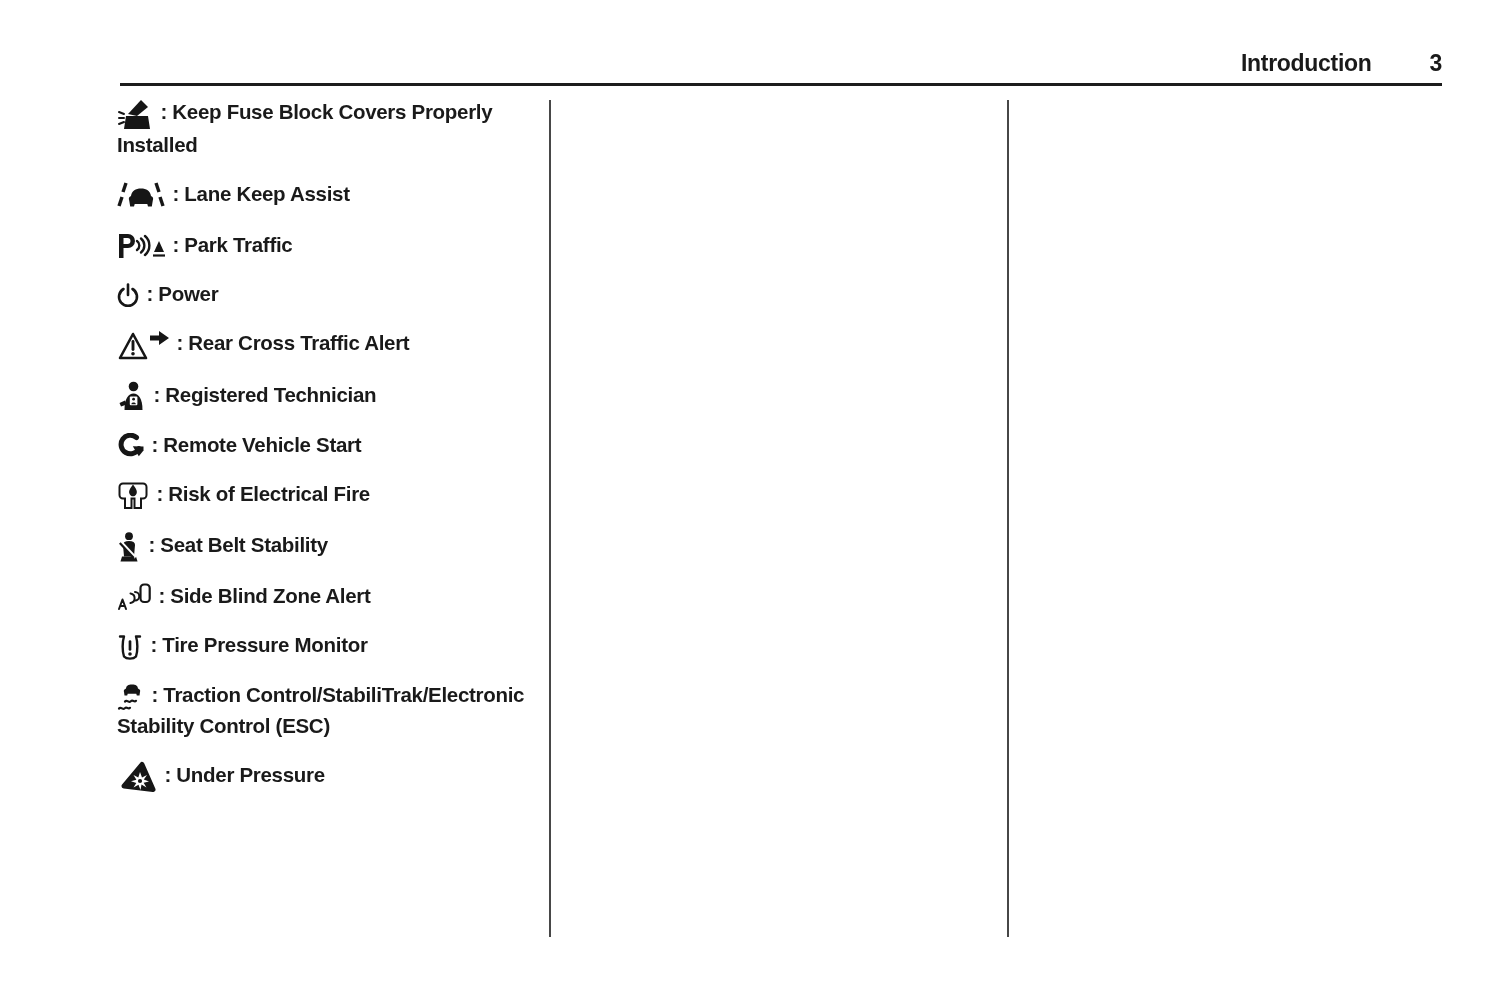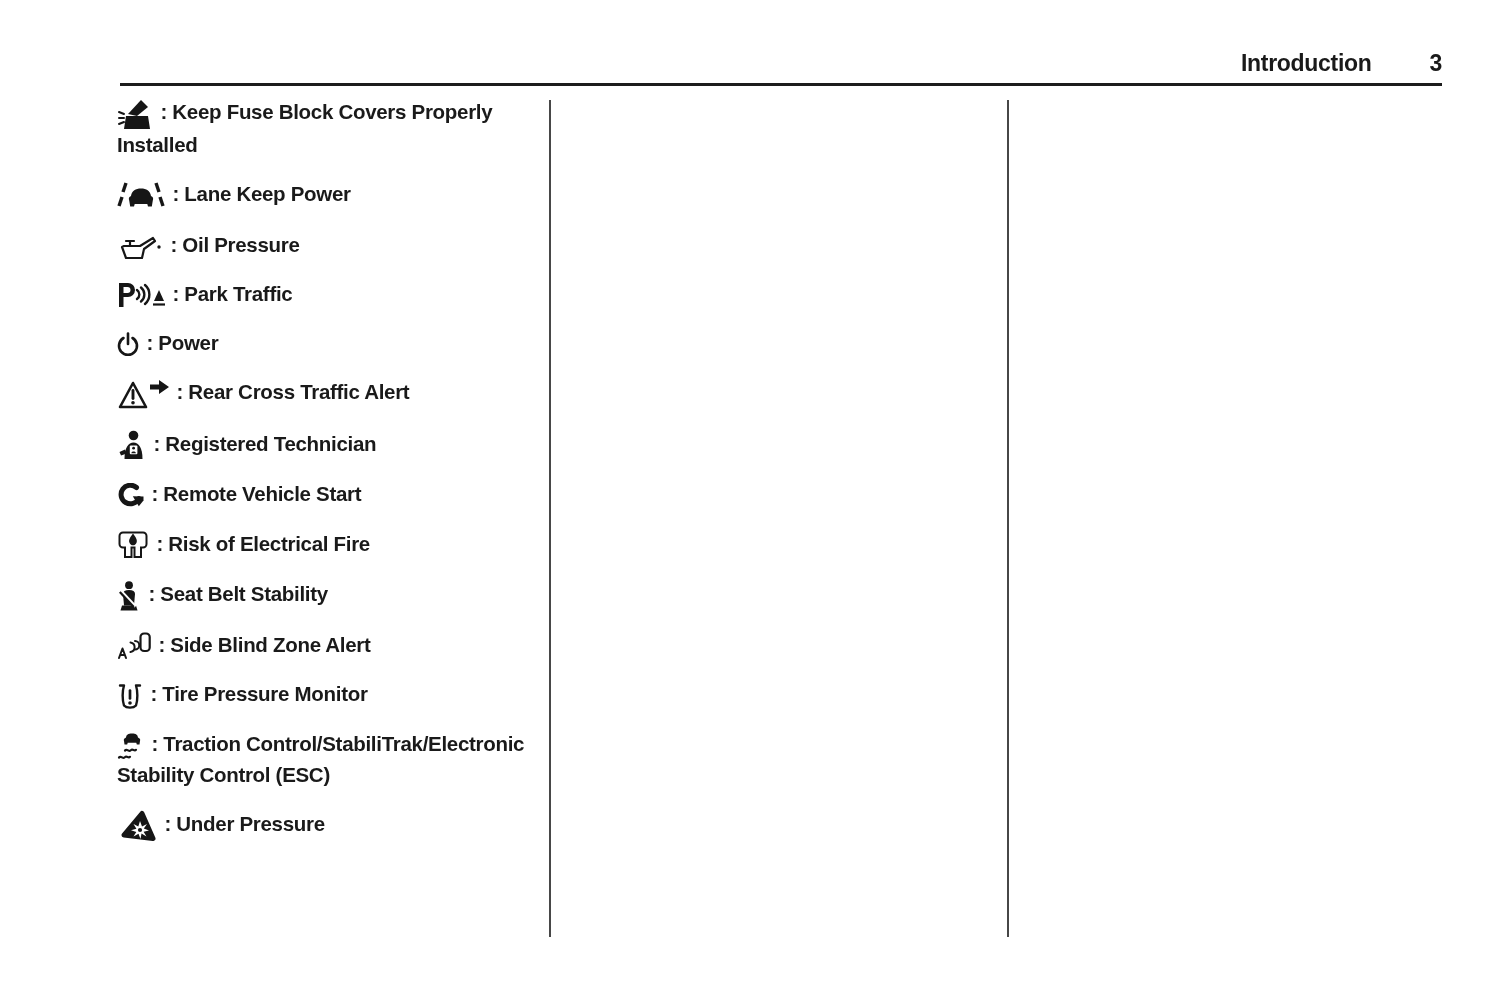--- a/index.html
+++ b/index.html
@@ -69,31 +69,24 @@
 
     <div class="symbol-item">
       <span class="icon"><svg width="48" height="30" viewBox="0 0 48 30">
             <g stroke="#161616" stroke-width="3.4" fill="none">
               <path d="M9,2 L6,11"></path>
               <path d="M5,16 L2,25"></path>
               <path d="M39,2 L42,11"></path>
               <path d="M43,16 L46,25"></path>
             </g>
             <path d="M14,15 C15,9.5 18.5,7.5 24,7.5 C29.5,7.5 33,9.5 34,15 L35.5,16 C36.3,16.8 36.3,18 35.8,19.5 L34.8,25.5 L31,25.5 L30.3,23 L17.7,23 L17,25.5 L13.2,25.5 L12.2,19.5 C11.7,18 11.7,16.8 12.5,16 Z" fill="#161616"></path>
-          </svg></span><span class="sep"> :</span> <span class="label">Lane Keep Power</span>
+          </svg></span><span class="sep"> :</span> <span class="label">Lane Keep Assist</span>
     </div>
 
 
-    <div class="symbol-item">
-      <span class="icon"><svg width="46" height="27" viewBox="0 0 46 27">
-            <path d="M7,13 H23 L36,5 L38,8 L27,16 L25,25 H9 L5,14 Z" fill="none" stroke="#161616" stroke-width="2.2" stroke-linejoin="round"></path>
-            <path d="M13,13 V8 M9,8 H17" stroke="#161616" stroke-width="2.2" fill="none" stroke-linecap="round"></path>
-            <circle cx="42" cy="14" r="1.7" fill="#161616"></circle>
-          </svg></span><span class="sep"> :</span> <span class="label">Oil Pressure</span>
-    </div>
 
     <div class="symbol-item">
       <span class="icon"><svg width="48" height="28" viewBox="0 0 48 28">
             <path d="M2,2 H11 A7,7 0 0 1 11,16 H6.5 V26 H2 Z M6.5,6 H10.5 A3,3 0 0 1 10.5,12 H6.5 Z" fill="#161616" fill-rule="evenodd"></path>
             <g stroke="#161616" stroke-width="2.4" fill="none" stroke-linecap="round">
               <path d="M20,18 A5.5,5.5 0 0 0 20,9"></path>
               <path d="M24,20.5 A9,9 0 0 0 24,6.5"></path>
               <path d="M28,23 A12.5,12.5 0 0 0 28,4"></path>
             </g>
             <polygon points="37,20 47,20 42,9" fill="#161616"></polygon>

